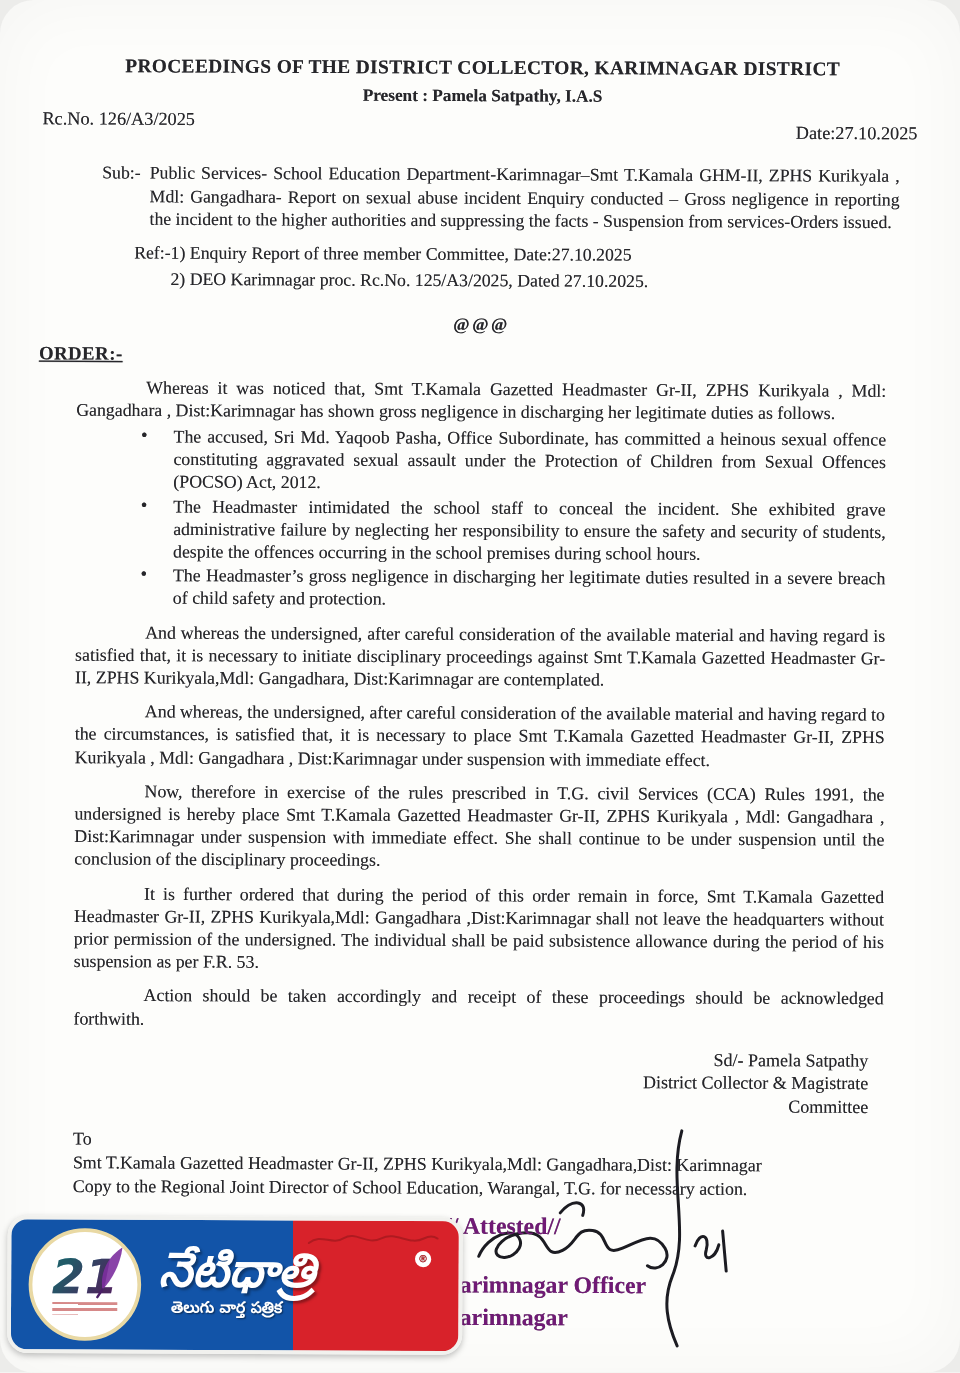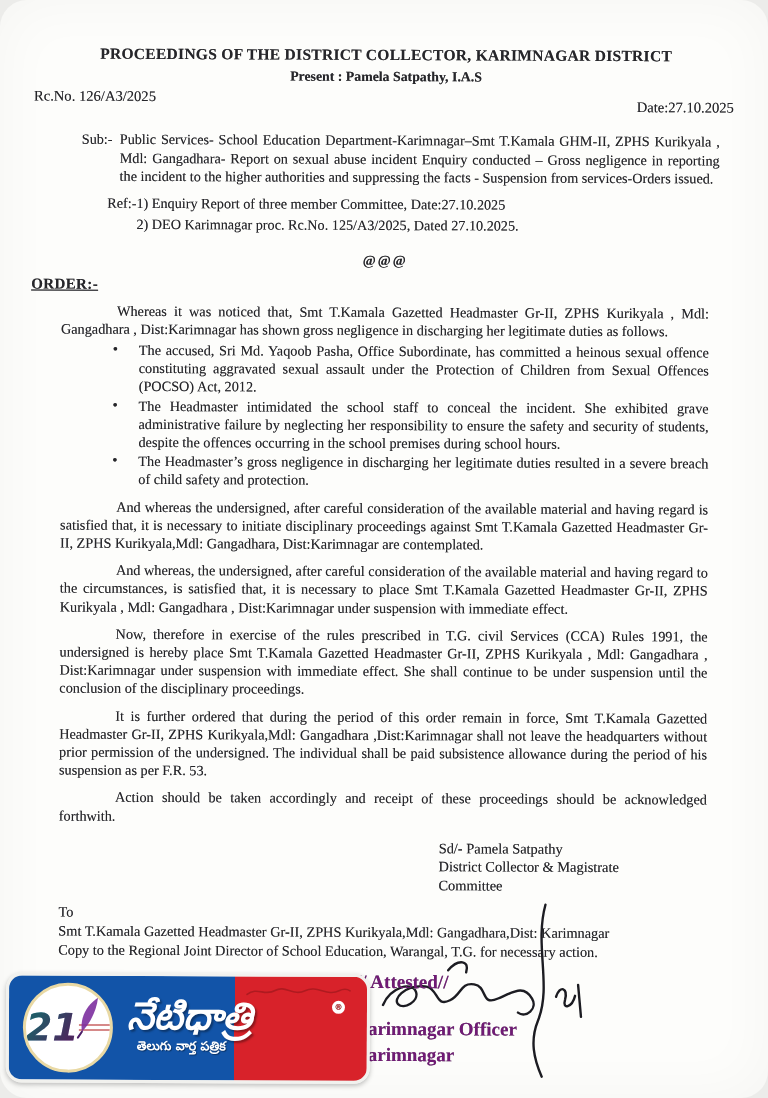--- a/index.html
+++ b/index.html
@@ -29,38 +29,38 @@
 
   .separator { text-align:center; font-size:14px; font-weight:700; letter-spacing:2px; margin-top:16px; }
   .order-heading { margin:8px 0 0 30px; font-size:15px; font-weight:700; text-decoration:underline; letter-spacing:0.4px; }
 
   .body-col { margin:6px 60px 0 60px; font-size:14.25px; line-height:18.2px; }
   .para { text-align:justify; text-indent:56px; margin-top:9px; }
   .bullets { list-style:none; margin-top:3px; padding-left:78px; }
   .bullets li { position:relative; text-align:justify; margin-top:1px; }
   .bullets li .dot { position:absolute; left:-26px; top:-1px; font-size:15px; }
 
-  .sig-block { width:256px; margin:13px 72px 0 auto; text-align:left; font-size:14.4px; line-height:18.5px; }
+  .sig-block { width:256px; margin:13px 72px 0 auto; text-align:right; font-size:14.4px; line-height:18.5px; }
 
   .addr-block { margin:10px 60px 0 60px; font-size:14.3px; line-height:19px; }
 
   
   .attest { position:absolute; left:358px; top:971px; font-size:19px; font-weight:700; color:#701a75; }
   .attest .officer { margin-top:25px; margin-left:12px; }
   .attest .place { margin-top:4px; margin-left:12px; }
 
   .sig-svg { position:absolute; left:330px; top:900px; }
 
   
   .logo { position:absolute; left:8px; top:974px; width:364px; height:110px;
           border-radius:16px; border:3px solid #f1f1ee;
           background:linear-gradient(90deg,#1254a8 0%, #1254a8 63%, #d8222a 63%, #d8222a 100%);
           box-shadow:0 2px 5px rgba(0,0,0,0.25); }
   .badge { position:absolute; left:14px; top:7px; width:90px; height:90px; border-radius:50%;
-           background:#fff; border:3px solid #e9d9a4; display:flex; 
+           background:#fff; border:3px solid #e9d9a4; display:flex; flex-direction:column;
            align-items:center; justify-content:center; overflow:hidden; }
   .badge-num { font-family:"DejaVu Sans", sans-serif; font-weight:800; font-style:italic; font-size:38px; line-height:36px;
                background:linear-gradient(125deg,#1fa0b4 20%, #7c2f9e 80%);
                -webkit-background-clip:text; background-clip:text; color:transparent; }
   .badge-lines { width:52px; height:10px; margin-top:2px;
                  background:repeating-linear-gradient(to bottom, rgba(180,40,40,.55) 0 2px, transparent 2px 5px); }
   .feather { position:absolute; right:8px; top:10px; }
   .logo-name { position:absolute; left:118px; top:8px; width:238px; font-family:"DejaVu Sans", sans-serif;
                font-size:38px; line-height:64px; font-weight:700; font-style:italic; color:#ffffff;
                text-shadow:2px 2px 2px rgba(0,0,0,0.35); white-space:nowrap; overflow:hidden; }

